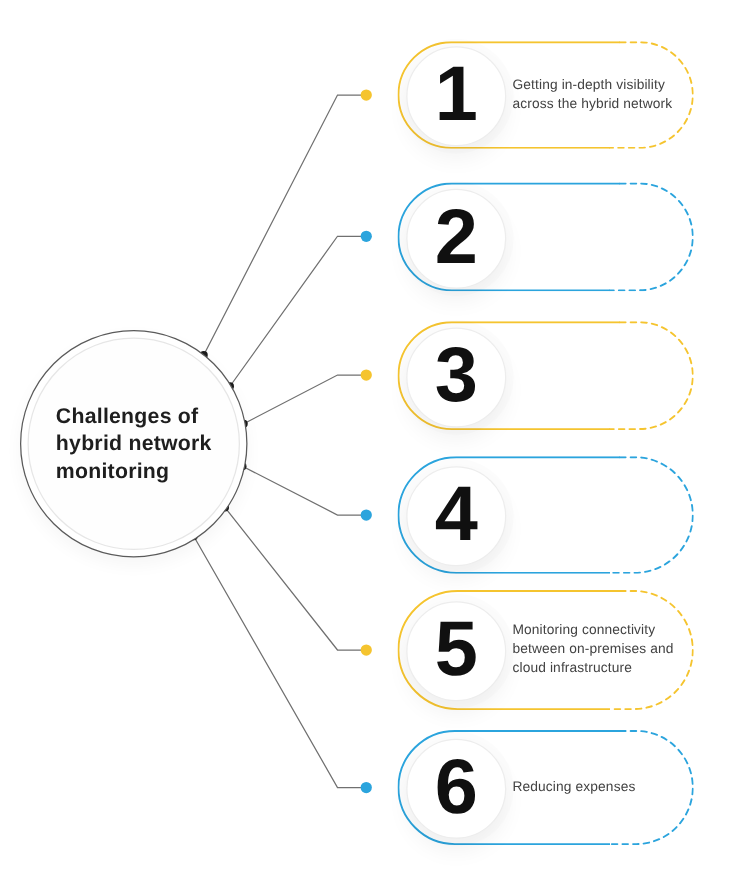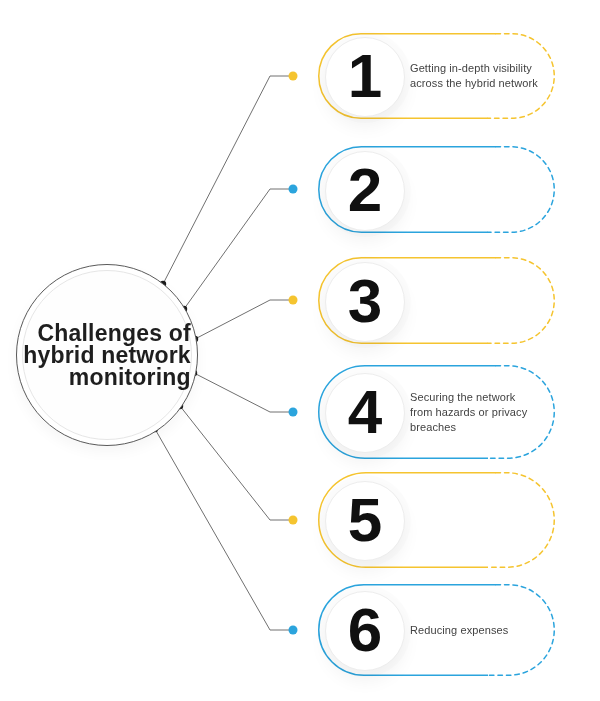--- a/index.html
+++ b/index.html
@@ -13,22 +13,22 @@
   .hub{
     position:absolute;left:16px;top:264px;width:180px;height:180px;
     border:1px solid #5a5a5a;border-radius:50%;background:#ffffff;
     box-shadow:0 6px 14px rgba(0,0,0,0.04);
   }
   .hub-inner{
     position:absolute;inset:5px;border:1.5px solid #e6e6e6;border-radius:50%;
     background:#fefefe;display:flex;align-items:center;justify-content:center;
   }
   .hub-title{
-    white-space:pre-line;text-align:right;font-weight:700;
-    font-size:23px;line-height:22px;color:#1e1e1e;letter-spacing:.2px;
+    white-space:pre-line;text-align:left;font-weight:700;
+    font-size:17px;line-height:22px;color:#1e1e1e;letter-spacing:.2px;
   }
   
   .card{position:absolute;left:318px;width:237px;}
   .pill{position:absolute;left:0;top:0;display:block;}
   .pill path{fill:none;stroke-width:1.5;}
   .pill .dash{stroke-dasharray:4.5 4;stroke-linecap:round;}
   .badge{
     position:absolute;left:7px;width:78px;height:78px;border-radius:50%;
     background:#ffffff;border:1px solid #ededed;
     box-shadow:0 0 0 6px rgba(0,0,0,0.012), 0 10px 18px rgba(0,0,0,0.05);
@@ -113,33 +113,33 @@
   </section>
 
   <section class="card" style="top:365px;height:94px">
     <svg class="pill" width="237" height="94" viewBox="0 0 237 94">
       <path d="M 178 0.75 L 47 0.75 A 46.25 46.25 0 0 0 47 93.25 L 170 93.25" stroke="#2BA4DD"></path>
       <path class="dash" d="M 178 0.75 L 190 0.75 A 46.25 46.25 0 0 1 190 93.25 L 170 93.25" stroke="#2BA4DD"></path>
     </svg>
     <div class="badge" style="top:8px">
       <span>4</span>
     </div>
-    <div class="card-text">Securing the network
-from hazards or privacy
-breaches</div>
   </section>
 
   <section class="card" style="top:472px;height:96px">
     <svg class="pill" width="237" height="96" viewBox="0 0 237 96">
       <path d="M 178 0.75 L 48 0.75 A 47.25 47.25 0 0 0 48 95.25 L 170 95.25" stroke="#F5C42F"></path>
       <path class="dash" d="M 178 0.75 L 189 0.75 A 47.25 47.25 0 0 1 189 95.25 L 170 95.25" stroke="#F5C42F"></path>
     </svg>
     <div class="badge" style="top:9px">
       <span>5</span>
     </div>
+    <div class="card-text">Monitoring connectivity
+between on-premises and
+cloud infrastructure</div>
   </section>
 
   <section class="card" style="top:584px;height:92px">
     <svg class="pill" width="237" height="92" viewBox="0 0 237 92">
       <path d="M 178 0.75 L 46 0.75 A 45.25 45.25 0 0 0 46 91.25 L 170 91.25" stroke="#2BA4DD"></path>
       <path class="dash" d="M 178 0.75 L 191 0.75 A 45.25 45.25 0 0 1 191 91.25 L 170 91.25" stroke="#2BA4DD"></path>
     </svg>
     <div class="badge" style="top:7px">
       <span>6</span>
     </div>

